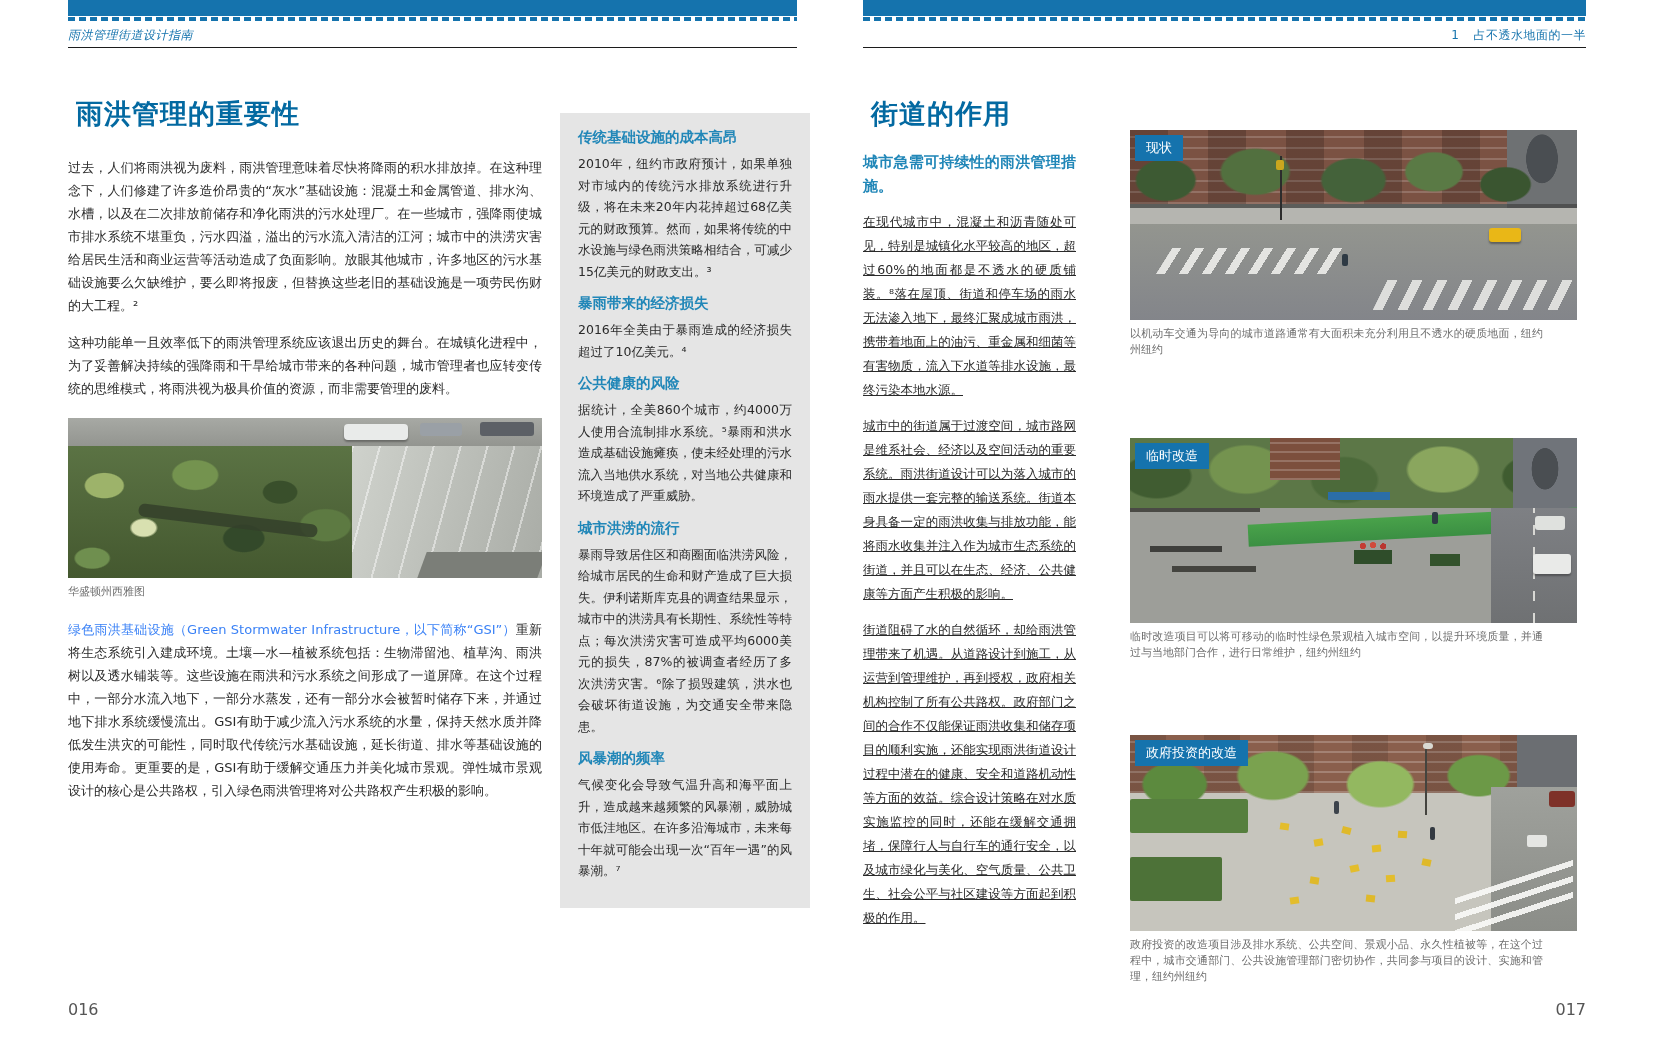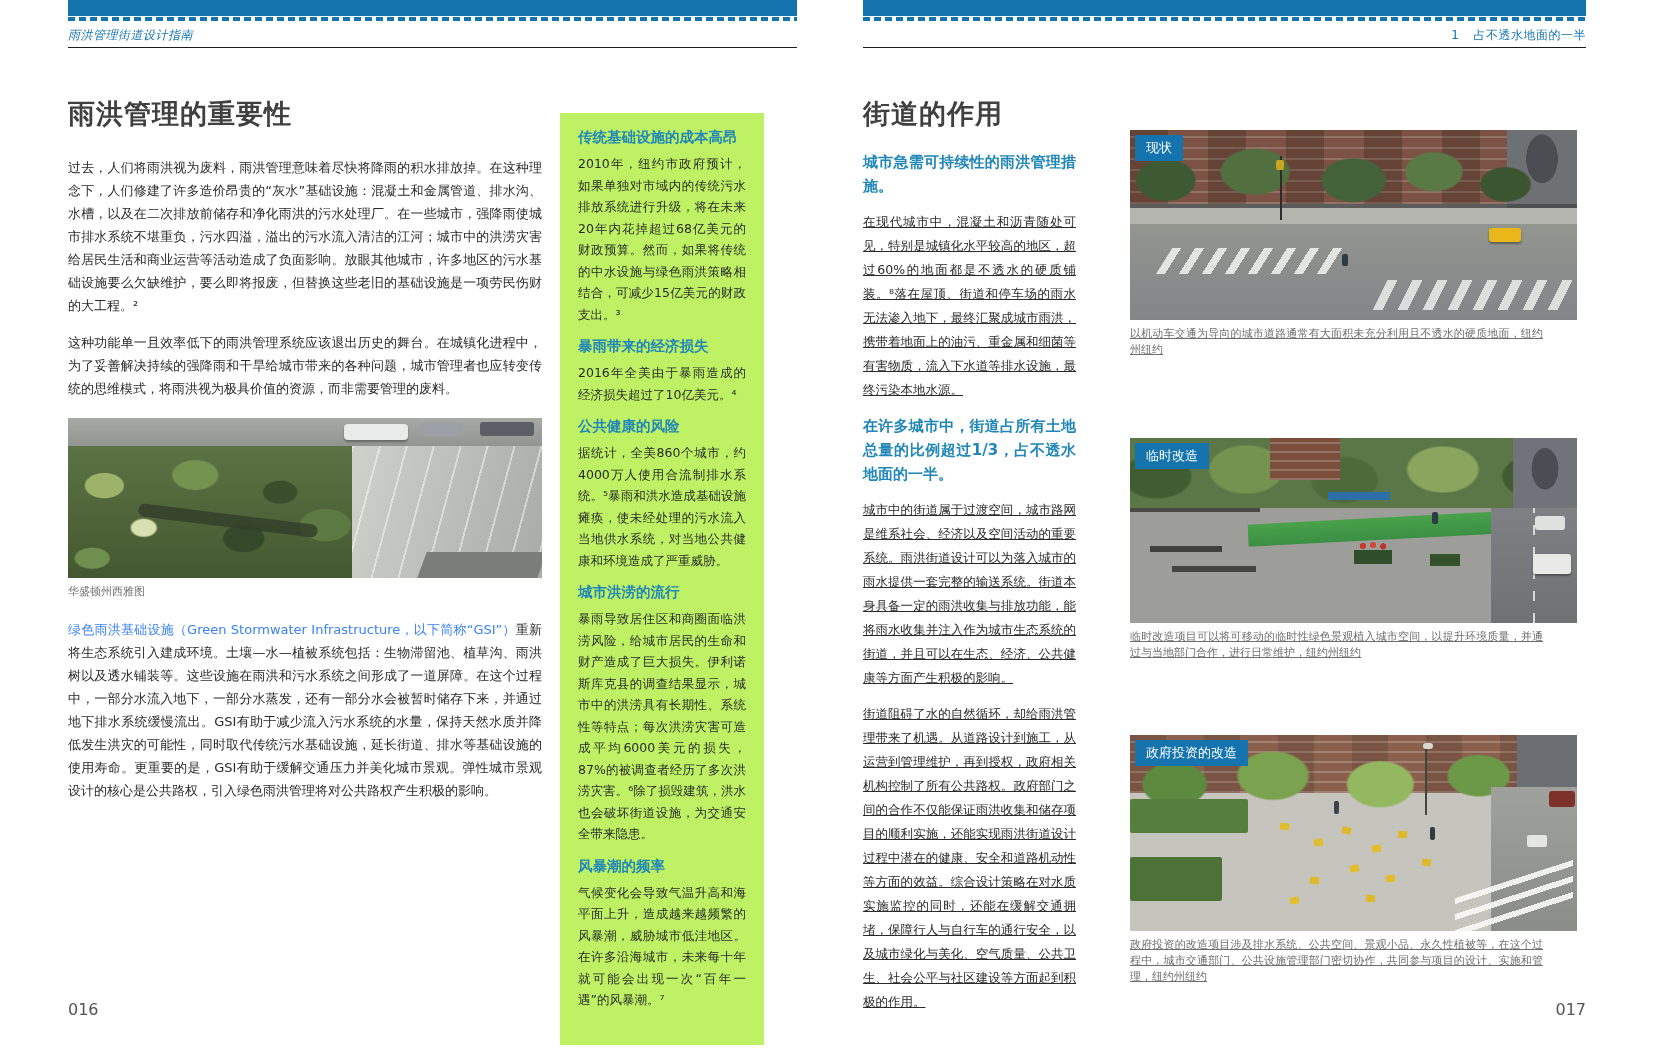--- a/index.html
+++ b/index.html
@@ -9,42 +9,42 @@
   }
   
   .topbar{position:absolute;top:0;height:16px;background:#1573ad;}
   .perf{position:absolute;top:17px;height:4px;
         background-image:repeating-linear-gradient(90deg,#1573ad 0 7px,transparent 7px 11px);}
   .runhead{position:absolute;top:27px;font-size:12px;color:#1573ad;letter-spacing:.5px;}
   .runhead .chap-no{margin-right:14px;}
   .rule{position:absolute;top:47px;height:1px;background:#1c1c1c;}
   .pagenum{position:absolute;top:1000px;font-size:16px;color:#555;}
   
-  h1.pg-title{font-size:27px;font-weight:bold;color:#404040;margin:0 0 24px 0;letter-spacing:1px;}
+  h1.pg-title{font-size:27px;font-weight:bold;color:#0369a1;margin:0 0 24px 8px;letter-spacing:1px;}
   p.body{font-size:13px;line-height:23px;text-align:justify;margin:0 0 14px 0;color:#2a2a2a;}
   .blue-lead{color:#3b82f6;}
   .caption{font-size:11px;line-height:16px;color:#6e6e6e;margin:6px 0 18px 0;text-align:justify;}
   
   .main-col-left{position:absolute;left:68px;top:96px;width:474px;}
-  .sidebar{position:absolute;left:560px;top:113px;width:204px;background:#bef264;
-           padding:15px 18px 34px 18px;box-sizing:border-box;}
+  .sidebar{position:absolute;left:560px;top:113px;width:250px;background:#e5e5e5;
+           padding:15px 18px 26px 18px;box-sizing:border-box;}
   .sidebar h3{font-size:14.5px;font-weight:bold;color:#2187b8;margin:12px 0 6px 0;}
   .sidebar h3:first-child{margin-top:0;}
   .sidebar p{font-size:12.5px;line-height:21.5px;text-align:justify;margin:0;color:#2a2a2a;}
   
   .main-col-right{position:absolute;left:863px;top:96px;width:213px;}
   .main-col-right p.body{font-size:12.5px;line-height:24px;margin:0 0 12px 0;text-decoration:underline;}
   .callout{font-size:15px;font-weight:bold;line-height:24px;color:#2187b8;margin:0 0 12px 0;text-align:justify;}
   .photos-col{position:absolute;left:1113px;top:113px;width:447px;}
   
   .photo{position:relative;overflow:hidden;background:#888;}
   .photo-label{position:absolute;top:5px;left:5px;background:#1573ad;color:#fff;
                font-size:13px;padding:4px 11px;z-index:9;}
   .shape{position:absolute;}
-  .fig-caption{font-size:11px;line-height:16px;color:#6e6e6e;margin:6px 0 0 0;text-align:justify;text-decoration:underline;}
+  .fig-caption{font-size:11px;line-height:16px;color:#6e6e6e;margin:6px 0 0 0;text-align:justify;}
   .fig{margin:0;padding:17px;}
   .fig + .fig{margin-top:0;}
 </style>
 </head>
 <body>
 
 <div class="spread">
 
   <div class="topbar" style="left:68px;width:729px;"></div>
   <div class="perf" style="left:68px;width:729px;"></div>
@@ -100,21 +100,20 @@
 
   <div class="topbar" style="left:863px;width:723px;"></div>
   <div class="perf" style="left:863px;width:723px;"></div>
   <div class="runhead" style="left:863px;width:723px;text-align:right;"><span class="chap-no">1</span><span>占不透水地面的一半</span></div>
   <div class="rule" style="left:863px;width:723px;"></div>
 
   <div class="main-col-right">
     <h1 class="pg-title" style="margin-bottom:18px;">街道的作用</h1>
     <p class="callout">城市急需可持续性的雨洪管理措施。</p>
     <p class="body">在现代城市中，混凝土和沥青随处可见，特别是城镇化水平较高的地区，超过60%的地面都是不透水的硬质铺装。⁸落在屋顶、街道和停车场的雨水无法渗入地下，最终汇聚成城市雨洪，携带着地面上的油污、重金属和细菌等有害物质，流入下水道等排水设施，最终污染本地水源。</p>
-    <p class="callout">在许多城市中，街道占所有土地总量的比例超过1/3，占不透水地面的一半。</p>
     <p class="body">城市中的街道属于过渡空间，城市路网是维系社会、经济以及空间活动的重要系统。雨洪街道设计可以为落入城市的雨水提供一套完整的输送系统。街道本身具备一定的雨洪收集与排放功能，能将雨水收集并注入作为城市生态系统的街道，并且可以在生态、经济、公共健康等方面产生积极的影响。</p>
     <p class="body">街道阻碍了水的自然循环，却给雨洪管理带来了机遇。从道路设计到施工，从运营到管理维护，再到授权，政府相关机构控制了所有公共路权。政府部门之间的合作不仅能保证雨洪收集和储存项目的顺利实施，还能实现雨洪街道设计过程中潜在的健康、安全和道路机动性等方面的效益。综合设计策略在对水质实施监控的同时，还能在缓解交通拥堵，保障行人与自行车的通行安全，以及城市绿化与美化、空气质量、公共卫生、社会公平与社区建设等方面起到积极的作用。</p>
   </div>
 
   <div class="photos-col">
 
     <figure class="fig">
       <div class="photo" style="width:447px;height:190px;background:#8f918c;">
         <div class="photo-label">现状</div>
         <div class="shape" style="top:0;left:0;width:100%;height:74px;

